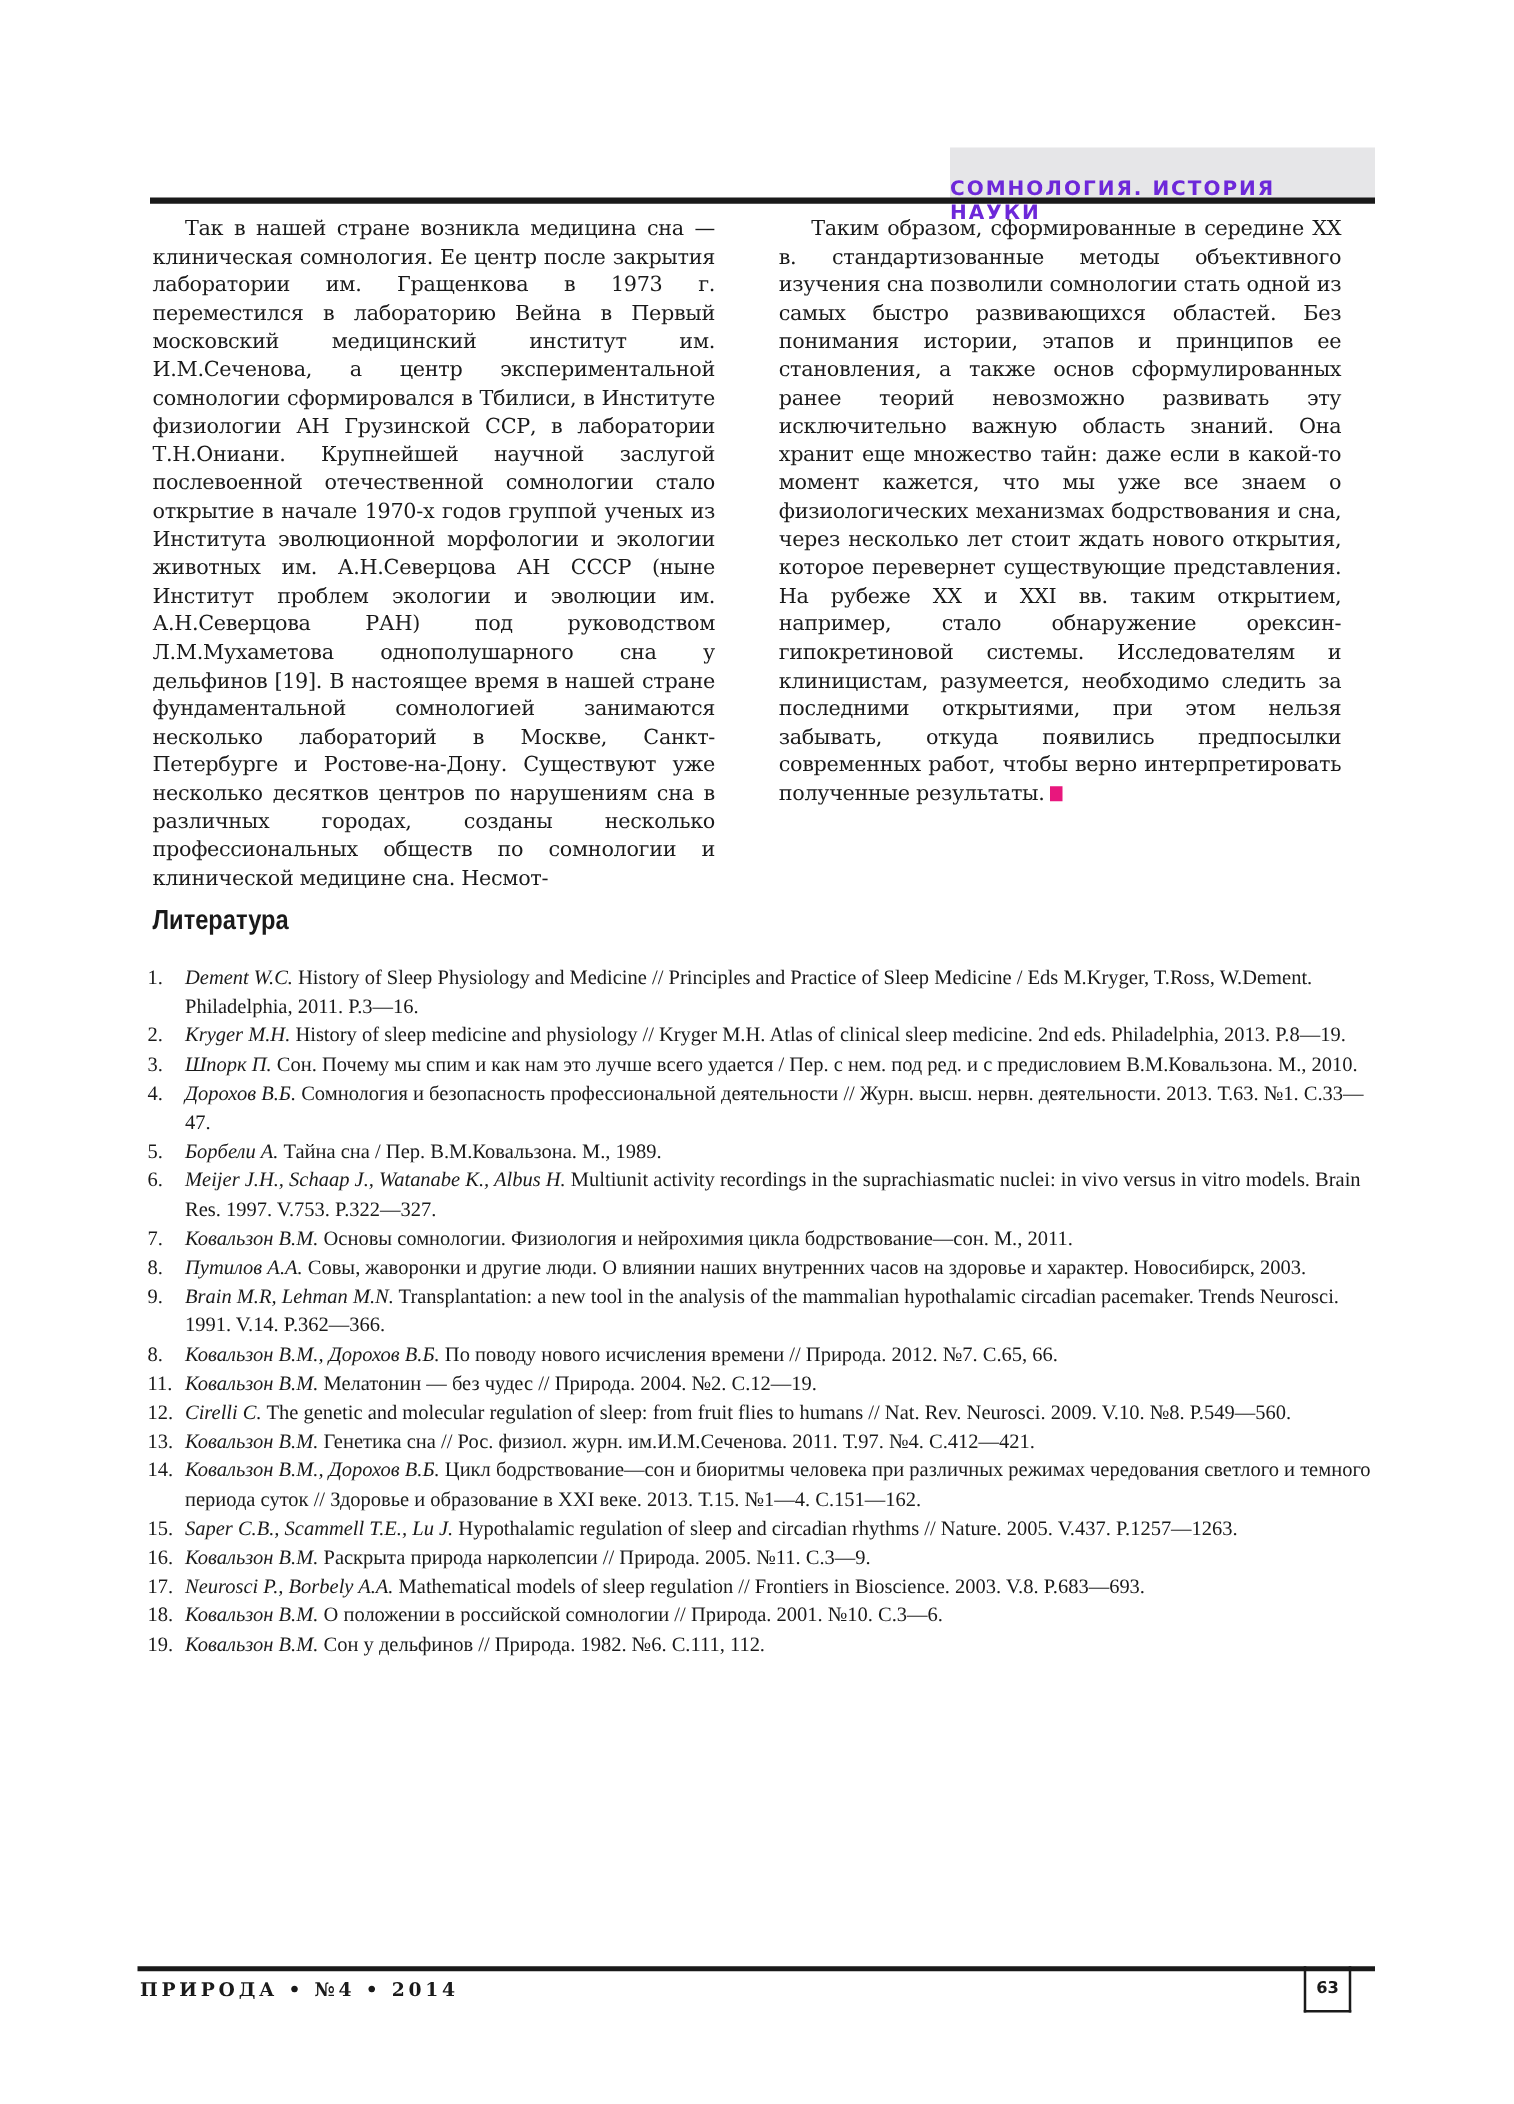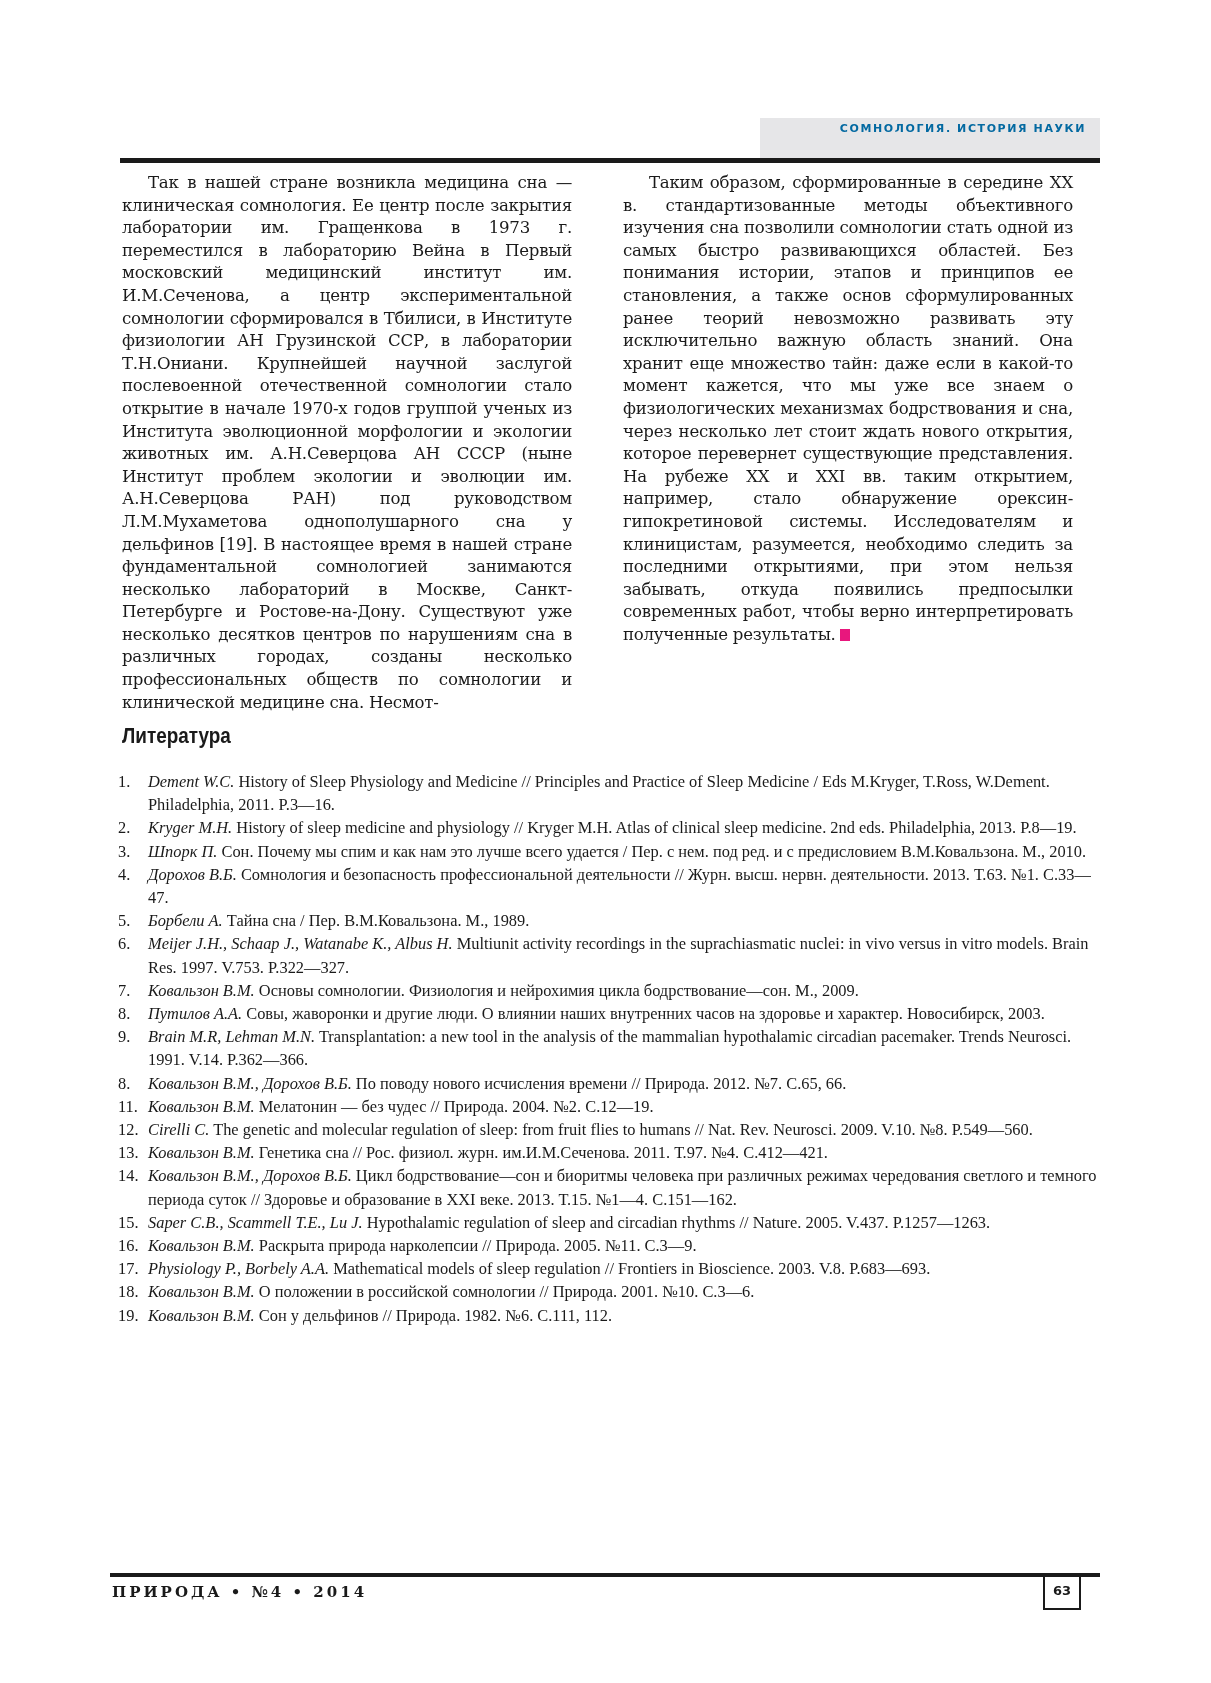--- a/index.html
+++ b/index.html
@@ -2,23 +2,23 @@
 <html><head>
 <meta charset="utf-8">
 <style>
   html, body { margin: 0; padding: 0; background: #ffffff; }
   body { width: 1211px; height: 1683px; position: relative; overflow: hidden; color: #1a1a1a; }
   .section-tab {
     position: absolute; left: 760px; top: 118px; width: 340px; height: 41px;
     background: #e6e6e8;
   }
   .section-tab span {
-    position: absolute; right: 14px; top: 4px;
-    font-family: "DejaVu Sans", sans-serif; font-weight: bold; font-size: 11px;
-    letter-spacing: 1.6px; color: #0369a1;
+    position: absolute; right: 14px; top: 23px;
+    font-family: "DejaVu Sans", sans-serif; font-weight: bold; font-size: 16px;
+    letter-spacing: 1.6px; color: #6d28d9;
   }
   .top-rule { position: absolute; left: 120px; top: 158px; width: 980px; height: 5px; background: #1a1a1a; }
   .col {
     position: absolute; top: 172px; width: 450px;
     font-family: "DejaVu Serif", serif; font-size: 16.6px; line-height: 22.6px;
     text-align: justify; letter-spacing: -0.25px;
   }
   .col.left { left: 122px; }
   .col.right { left: 623px; }
   .col p { margin: 0; text-indent: 26px; }
@@ -67,30 +67,30 @@
 
 <div class="lit-title">Литература</div>
 
 <ol class="refs" id="refs">
     <li><span class="num">1.</span><span class="auth">Dement W.C.</span><span> History of Sleep Physiology and Medicine // Principles and Practice of Sleep Medicine / Eds M.Kryger, T.Ross, W.Dement. Philadelphia, 2011. P.3—16.</span></li>
     <li><span class="num">2.</span><span class="auth">Kryger M.H.</span><span> History of sleep medicine and physiology // Kryger M.H. Atlas of clinical sleep medicine. 2nd eds. Philadelphia, 2013. P.8—19.</span></li>
     <li><span class="num">3.</span><span class="auth">Шпорк П.</span><span> Сон. Почему мы спим и как нам это лучше всего удается / Пер. с нем. под ред. и с предисловием В.М.Ковальзона. М., 2010.</span></li>
     <li><span class="num">4.</span><span class="auth">Дорохов В.Б.</span><span> Сомнология и безопасность профессиональной деятельности // Журн. высш. нервн. деятельности. 2013. Т.63. №1. С.33—47.</span></li>
     <li><span class="num">5.</span><span class="auth">Борбели А.</span><span> Тайна сна / Пер. В.М.Ковальзона. М., 1989.</span></li>
     <li><span class="num">6.</span><span class="auth">Meijer J.H., Schaap J., Watanabe K., Albus H.</span><span> Multiunit activity recordings in the suprachiasmatic nuclei: in vivo versus in vitro models. Brain Res. 1997. V.753. P.322—327.</span></li>
-    <li><span class="num">7.</span><span class="auth">Ковальзон В.М.</span><span> Основы сомнологии. Физиология и нейрохимия цикла бодрствование—сон. М., 2009.</span></li>
+    <li><span class="num">7.</span><span class="auth">Ковальзон В.М.</span><span> Основы сомнологии. Физиология и нейрохимия цикла бодрствование—сон. М., 2011.</span></li>
     <li><span class="num">8.</span><span class="auth">Путилов А.А.</span><span> Совы, жаворонки и другие люди. О влиянии наших внутренних часов на здоровье и характер. Новосибирск, 2003.</span></li>
     <li><span class="num">9.</span><span class="auth">Brain M.R, Lehman M.N.</span><span> Transplantation: a new tool in the analysis of the mammalian hypothalamic circadian pacemaker. Trends Neurosci. 1991. V.14. P.362—366.</span></li>
     <li><span class="num">8.</span><span class="auth">Ковальзон В.М., Дорохов В.Б.</span><span> По поводу нового исчисления времени // Природа. 2012. №7. С.65, 66.</span></li>
     <li><span class="num">11.</span><span class="auth">Ковальзон В.М.</span><span> Мелатонин — без чудес // Природа. 2004. №2. С.12—19.</span></li>
     <li><span class="num">12.</span><span class="auth">Cirelli C.</span><span> The genetic and molecular regulation of sleep: from fruit flies to humans // Nat. Rev. Neurosci. 2009. V.10. №8. P.549—560.</span></li>
     <li><span class="num">13.</span><span class="auth">Ковальзон В.М.</span><span> Генетика сна // Рос. физиол. журн. им.И.М.Сеченова. 2011. Т.97. №4. С.412—421.</span></li>
     <li><span class="num">14.</span><span class="auth">Ковальзон В.М., Дорохов В.Б.</span><span> Цикл бодрствование—сон и биоритмы человека при различных режимах чередования светлого и темного периода суток // Здоровье и образование в XXI веке. 2013. Т.15. №1—4. С.151—162.</span></li>
     <li><span class="num">15.</span><span class="auth">Saper C.B., Scammell T.E., Lu J.</span><span> Hypothalamic regulation of sleep and circadian rhythms // Nature. 2005. V.437. P.1257—1263.</span></li>
     <li><span class="num">16.</span><span class="auth">Ковальзон В.М.</span><span> Раскрыта природа нарколепсии // Природа. 2005. №11. С.3—9.</span></li>
-    <li><span class="num">17.</span><span class="auth">Physiology P., Borbely A.A.</span><span> Mathematical models of sleep regulation // Frontiers in Bioscience. 2003. V.8. P.683—693.</span></li>
+    <li><span class="num">17.</span><span class="auth">Neurosci P., Borbely A.A.</span><span> Mathematical models of sleep regulation // Frontiers in Bioscience. 2003. V.8. P.683—693.</span></li>
     <li><span class="num">18.</span><span class="auth">Ковальзон В.М.</span><span> О положении в российской сомнологии // Природа. 2001. №10. С.3—6.</span></li>
     <li><span class="num">19.</span><span class="auth">Ковальзон В.М.</span><span> Сон у дельфинов // Природа. 1982. №6. С.111, 112.</span></li>
   </ol>
 
 <div class="bottom-rule"></div>
 <div class="footer-text">ПРИРОДА • №4 • 2014</div>
 <div class="page-box">63</div>
 
 </body></html>

